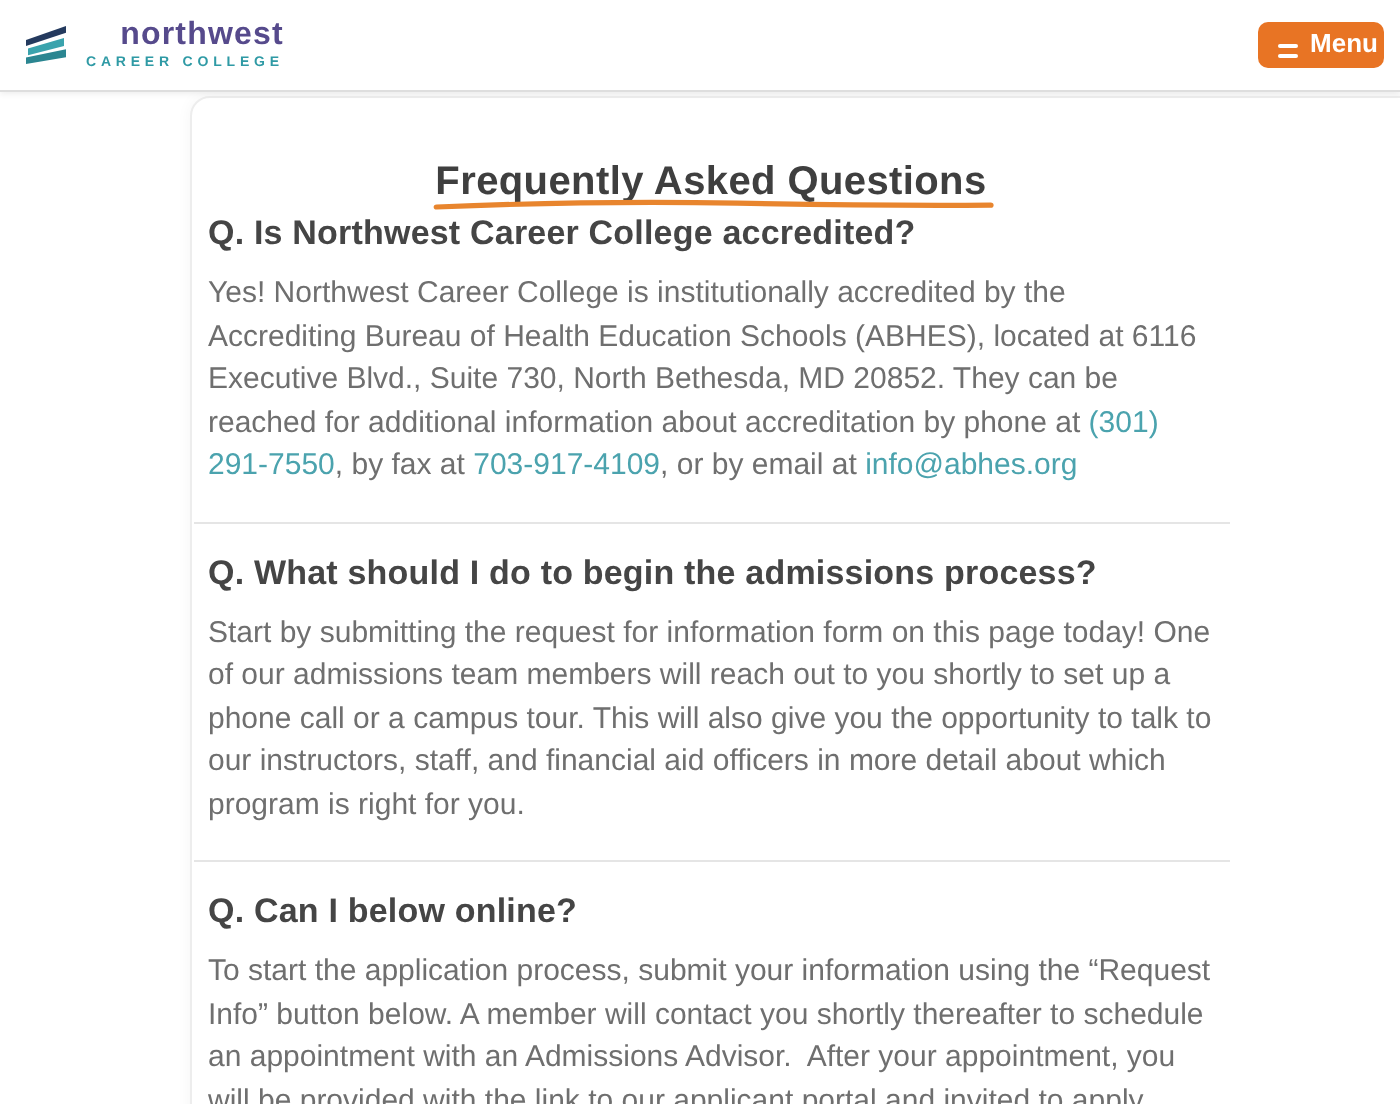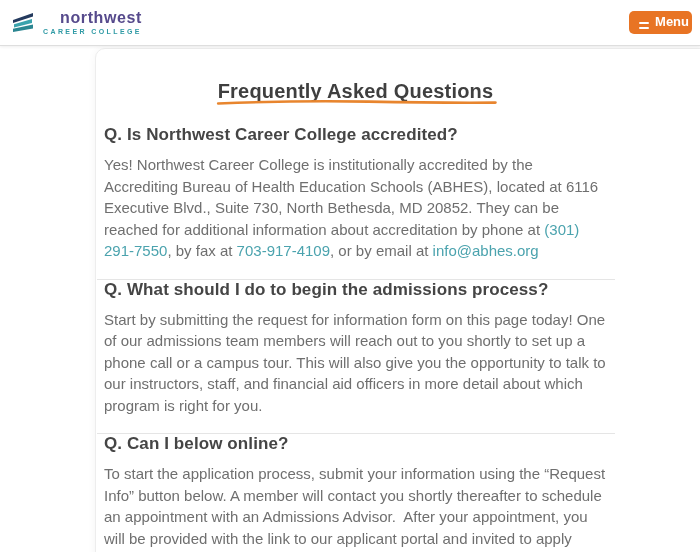--- a/index.html
+++ b/index.html
@@ -46,35 +46,35 @@
 
   .faq-title-wrap { width:503px; text-align:center; }
   .faq-title {
     display:inline-block; position:relative;
     font-size:20px; font-weight:700; color:#3f3f3f; letter-spacing:.2px;
   }
   .title-underline {
     position:absolute; left:-2px; right:-4px; bottom:-3px; height:8px; width:calc(100% + 6px);
   }
 
-  .faq-item { }
+  .faq-item { margin-top:15px; }
   .faq-question {
     font-size:17px; font-weight:700; color:#454545; letter-spacing:.1px;
     margin-bottom:9px;
   }
   .faq-answer {
     font-size:15px; color:#6f6f6f; line-height:21.5px; max-width:503px;
   }
   .faq-answer a.link { color:#4ba3ae; text-decoration:none; cursor:pointer; }
 
   hr.divider {
     border:none; border-top:1px solid #e5e5e5;
     margin:17px 0 0 -7px; width:518px;
   }
-  .first-item { margin-top:22px; }
+  .first-item { margin-top:4px; }
 </style>
 </head>
 <body>
 
 <header class="site-header">
   <div class="logo">
     <svg class="logo-icon" viewBox="0 0 26 24" aria-hidden="true">
       <path d="M3 9 L23 2 L23 5.4 L3 12 Z" fill="#243a5e"></path>
       <path d="M4 13.2 L22 8 L22 12 L4 16.6 Z" fill="#3aa3ad"></path>
       <path d="M3 17.8 L23 13.6 L23 17.6 L3 21 Z" fill="#2b8691"></path>

